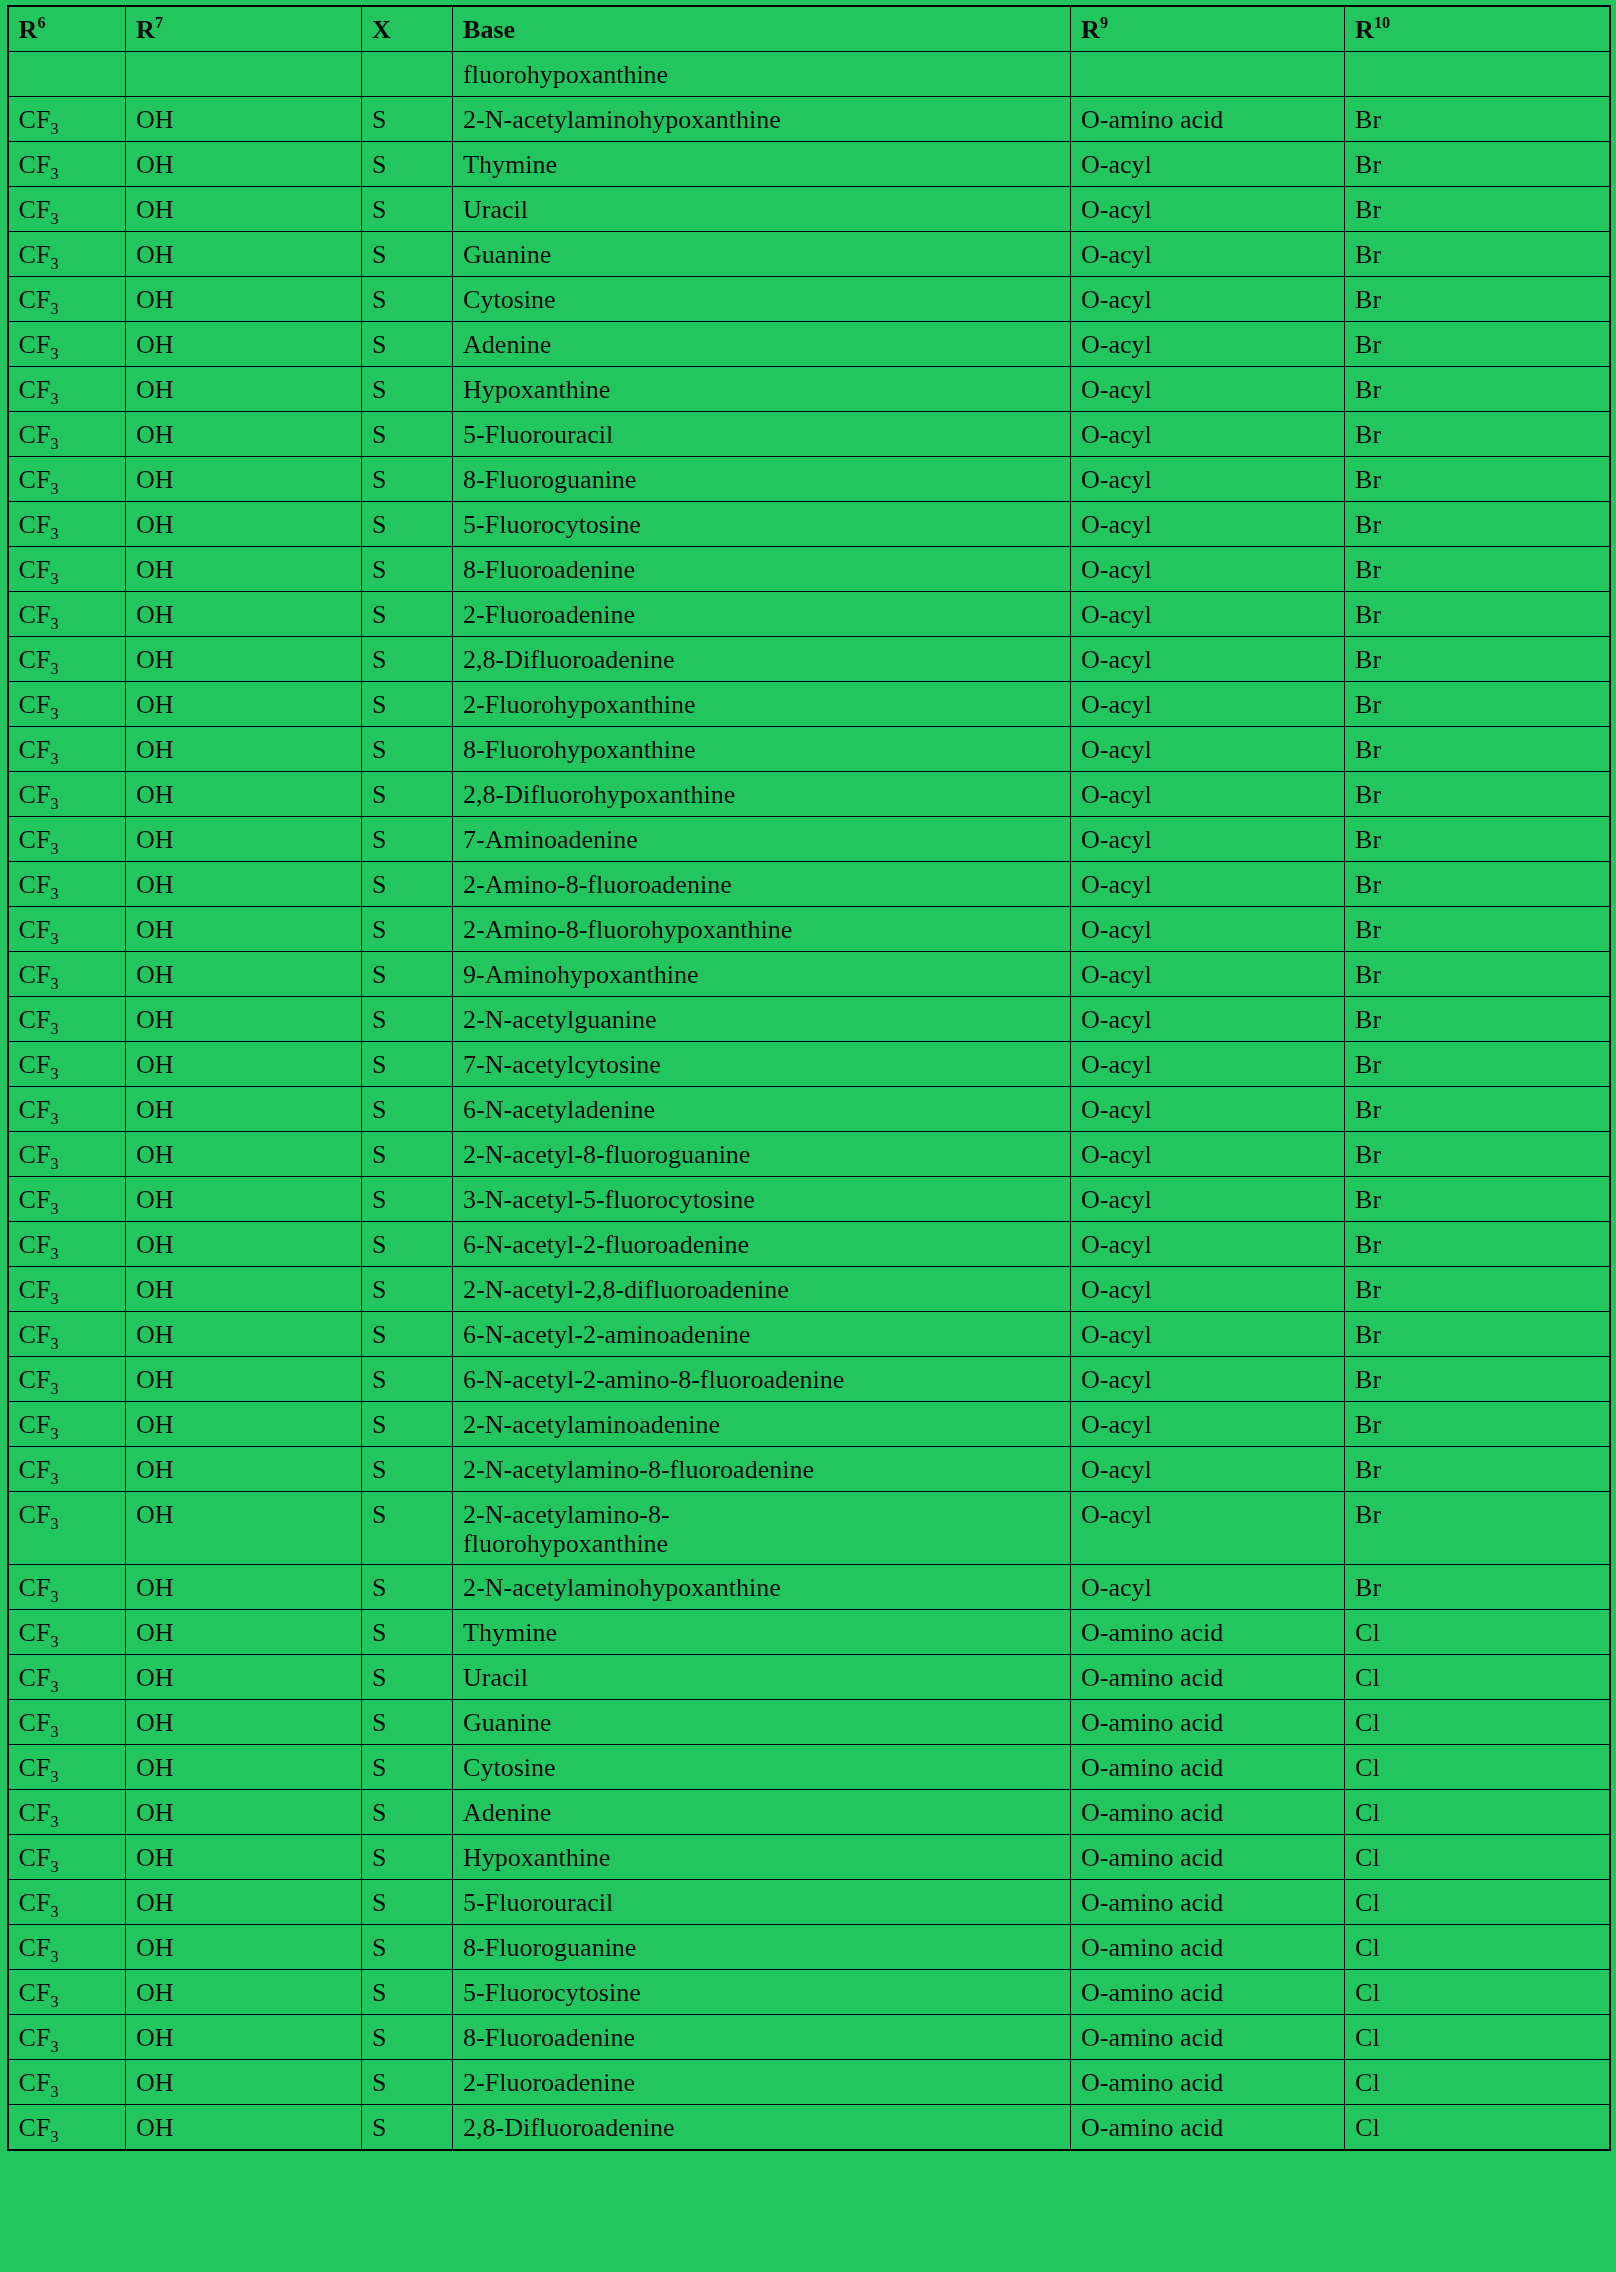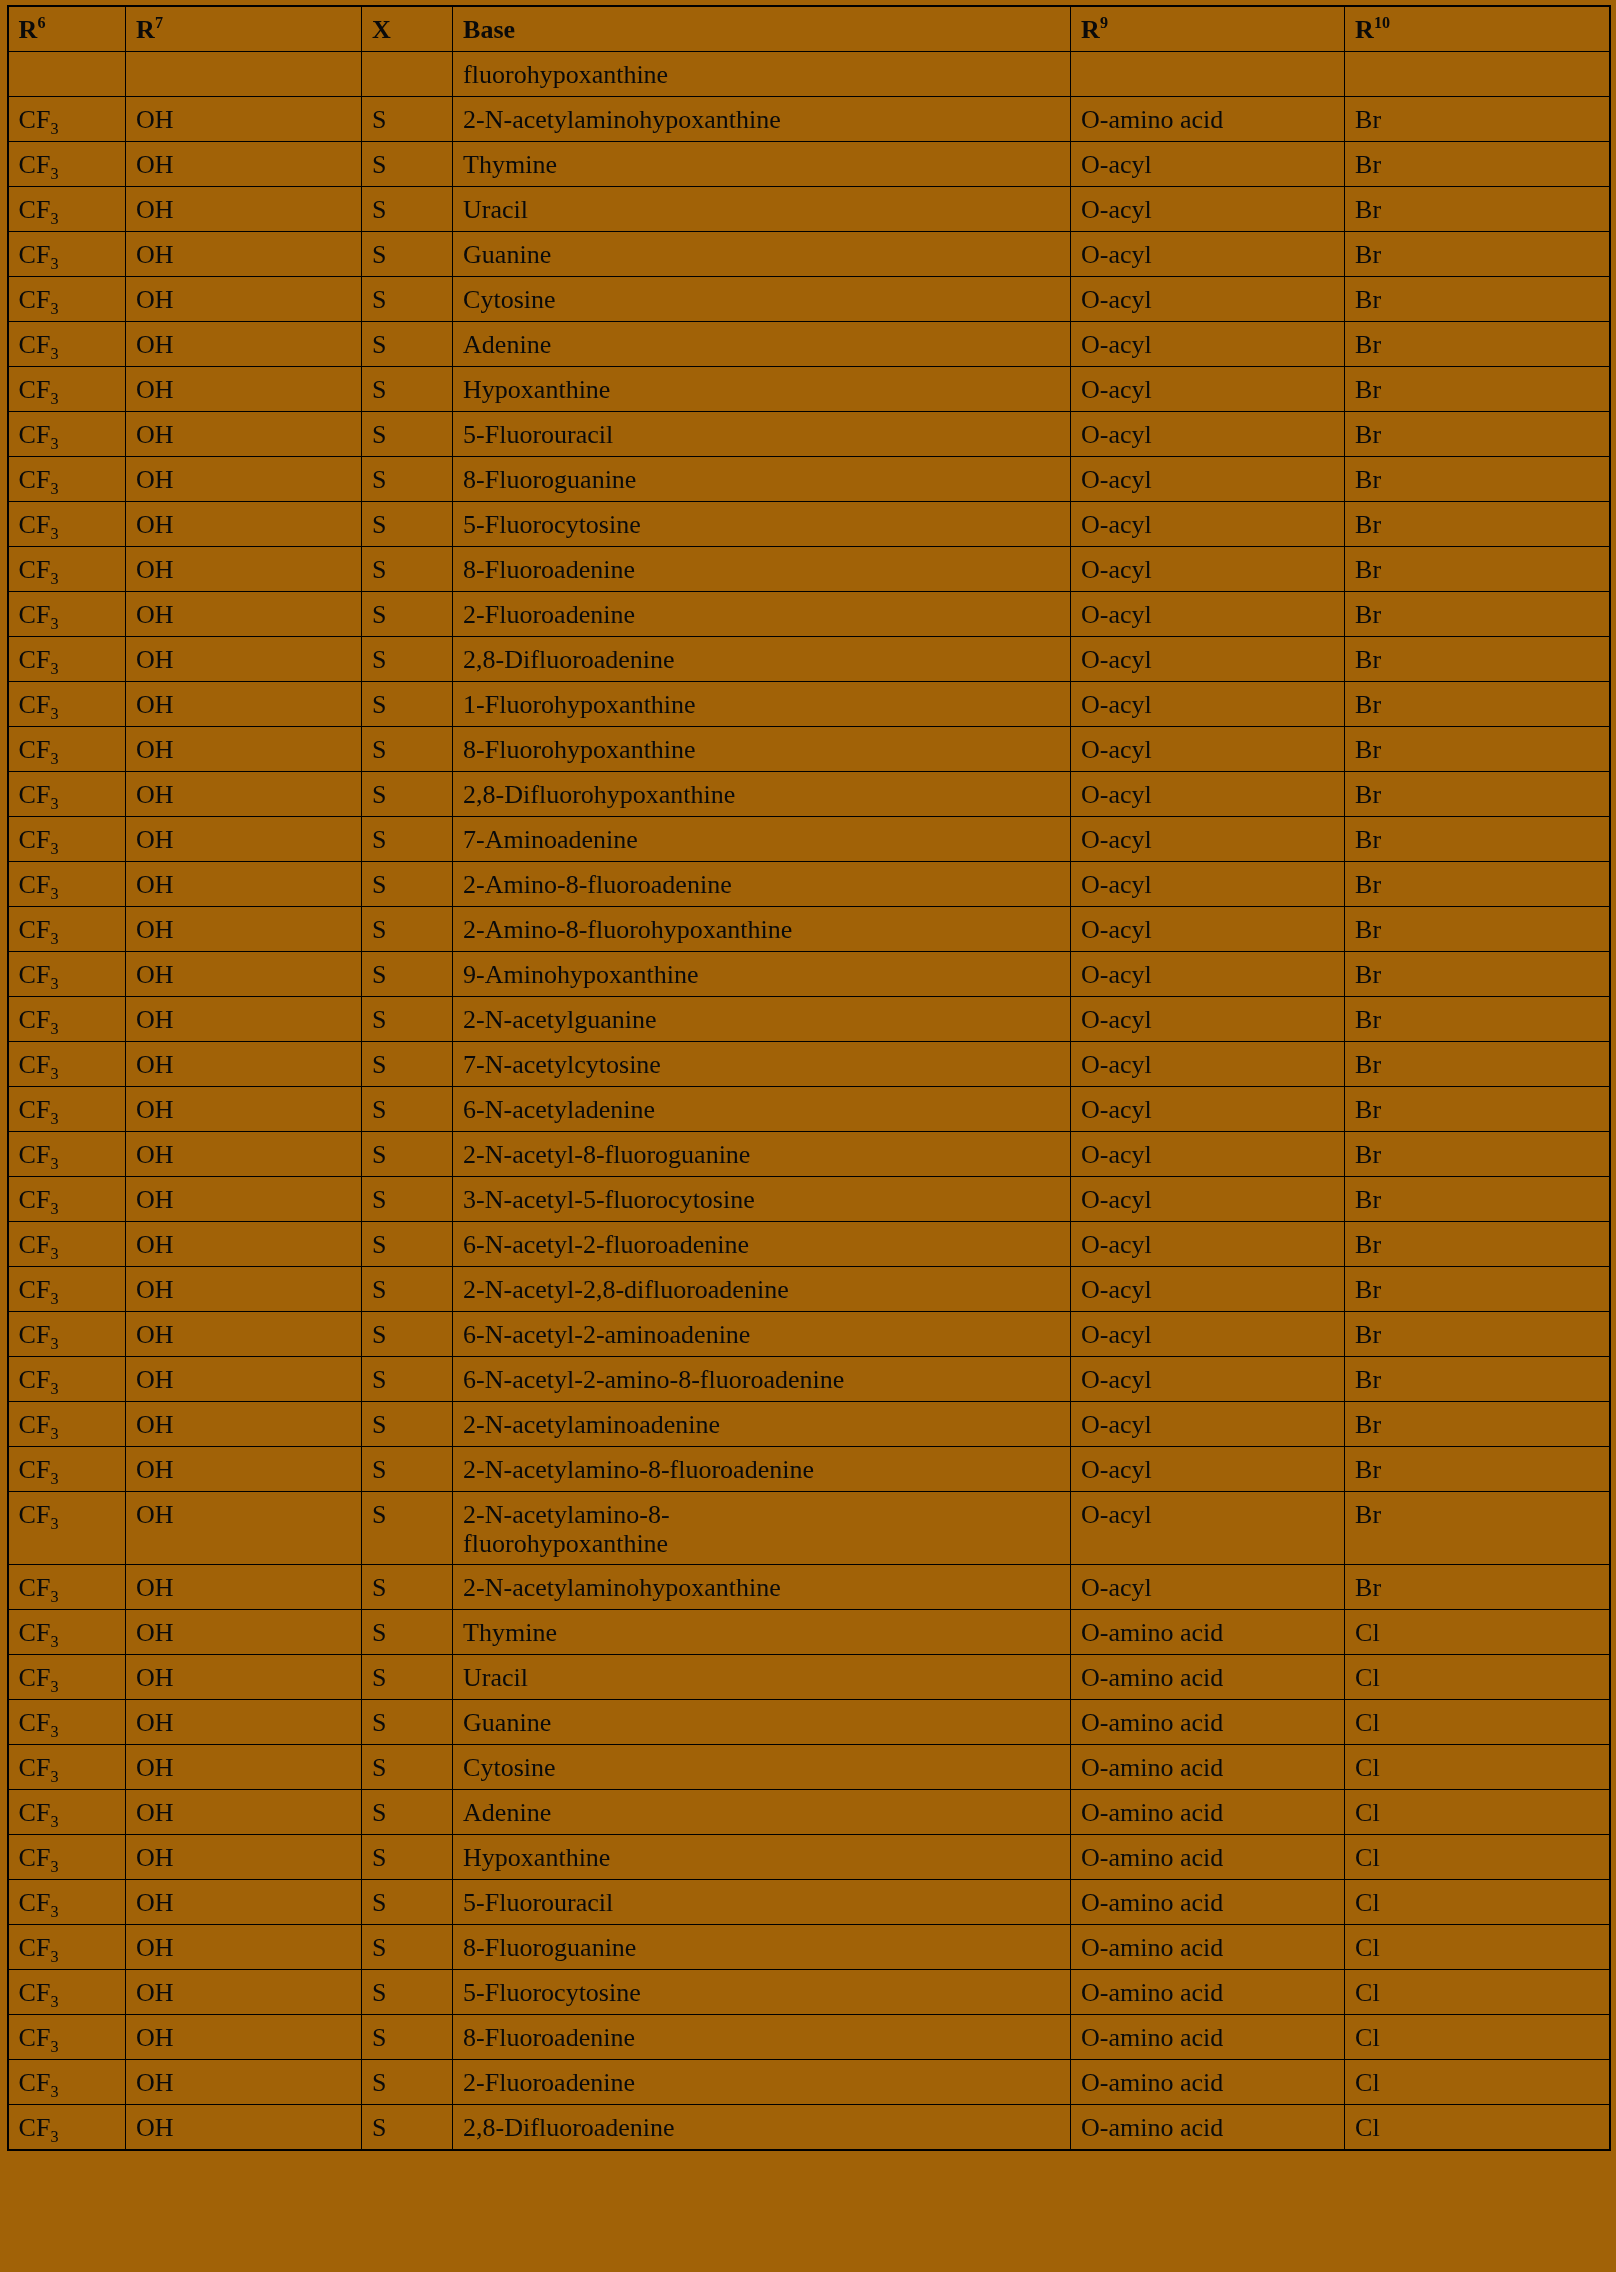--- a/index.html
+++ b/index.html
@@ -6,21 +6,21 @@
     margin: 0;
     padding: 0;
     background: #fdfdfc;
     width: 1617px;
   }
   .page {
     width: 1617px;
     height: 2273px;
     box-sizing: border-box;
     padding: 5px 7.5px 4.1px 6.6px;
-    background: #a16207;
+    background: #22c55e;
     font-family: "Liberation Serif", "DejaVu Serif", serif;
     color: #0a0a0a;
   }
   table.compound-table {
     width: 100%;
     border-collapse: collapse;
     table-layout: fixed;
     border: 2.5px solid #000;
   }
   .compound-table th,
@@ -190,21 +190,21 @@
           <td class="cell-r7">OH</td>
           <td class="cell-x">S</td>
           <td class="cell-base">2,8-Difluoroadenine</td>
           <td class="cell-r9">O-acyl</td>
           <td class="cell-r10">Br</td>
         </tr>
         <tr>
           <td class="cell-r6">CF<sub>3</sub></td>
           <td class="cell-r7">OH</td>
           <td class="cell-x">S</td>
-          <td class="cell-base">1-Fluorohypoxanthine</td>
+          <td class="cell-base">2-Fluorohypoxanthine</td>
           <td class="cell-r9">O-acyl</td>
           <td class="cell-r10">Br</td>
         </tr>
         <tr>
           <td class="cell-r6">CF<sub>3</sub></td>
           <td class="cell-r7">OH</td>
           <td class="cell-x">S</td>
           <td class="cell-base">8-Fluorohypoxanthine</td>
           <td class="cell-r9">O-acyl</td>
           <td class="cell-r10">Br</td>

